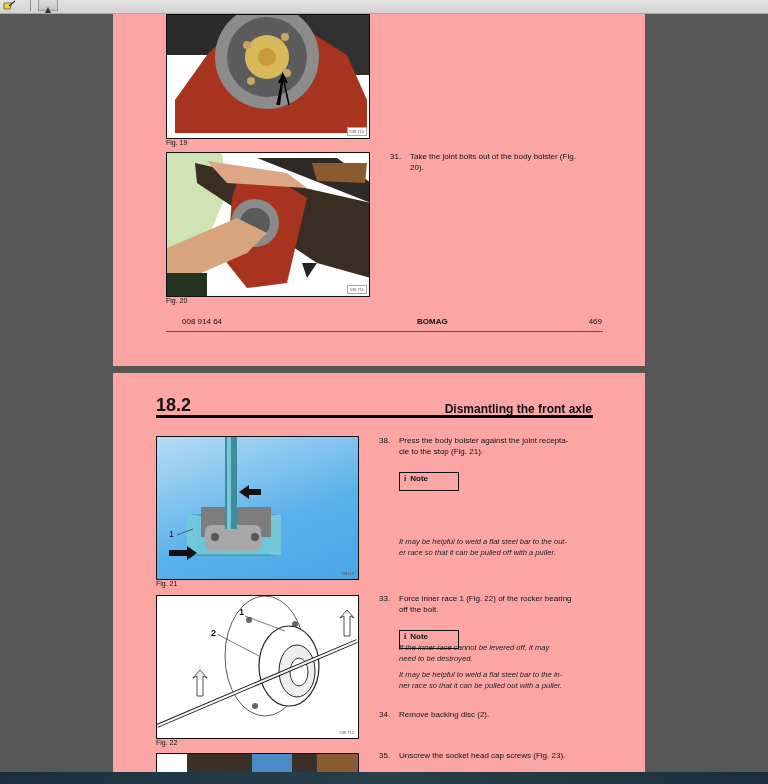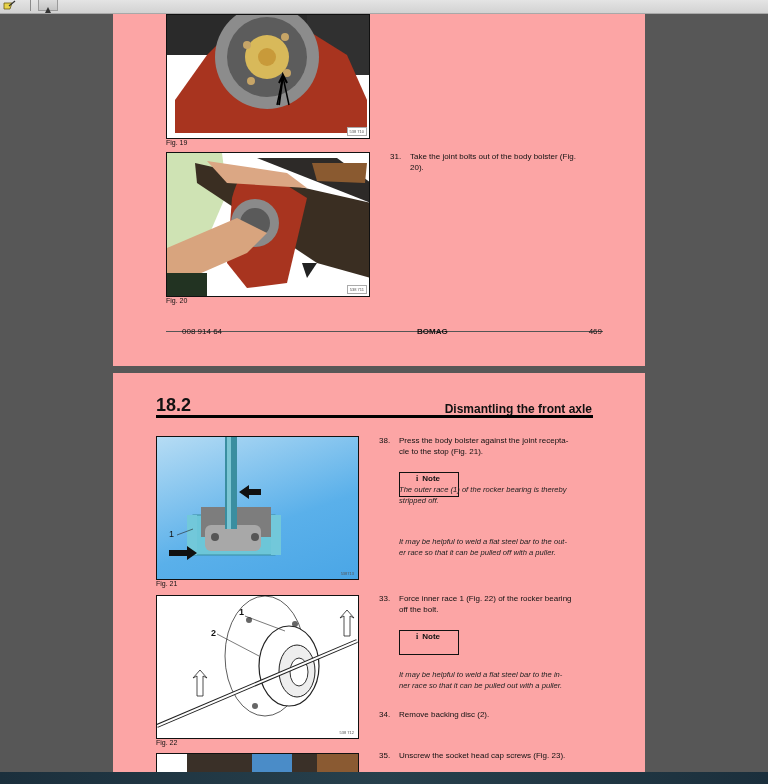--- a/index.html
+++ b/index.html
@@ -11,25 +11,25 @@
   .tb-btn { left:38px; width:20px; height:11px; background:linear-gradient(#dcdcdc,#c4c4c4); border:1px solid #9a9a9a; border-top:none; box-sizing:border-box; }
   .page { position:absolute; background:#fca5a5; left:113px; width:532px; }
   .page1 { top:14px; height:352px; }
   .page2 { top:373px; height:411px; }
   .fig { position:absolute; border:1px solid #111; box-sizing:border-box; overflow:hidden; }
   .fig-tag { position:absolute; right:2px; bottom:2px; font-size:4px; color:#555; background:#fff; border:1px solid #aaa; padding:1px 2px; }
   .caption { position:absolute; font-size:7px; color:#111; }
   .step { position:absolute; font-size:8px; color:#111; line-height:11px; }
   .step .num { position:absolute; left:0; top:0; }
   .step .txt { position:absolute; left:20px; top:0; }
-  .note-box { position:absolute; border:1px solid #111; font-size:8px; font-weight:bold; color:#111; height:25px; line-height:11px; padding-left:16px; box-sizing:border-box; }
+  .note-box { position:absolute; border:1px solid #111; font-size:8px; font-weight:bold; color:#111; height:19px; line-height:11px; padding-left:4px; box-sizing:border-box; }
   .note-box .i { font-family:"Liberation Serif", serif; font-weight:bold; margin-right:4px; }
   .note-text { position:absolute; font-size:7.6px; font-style:italic; color:#222; line-height:11px; }
   .footer-rule { position:absolute; left:53px; width:437px; top:317px; height:1px; background:#555; }
-  .footer { position:absolute; top:313px; font-size:8px; color:#111;padding-left:16px; }
+  .footer { position:absolute; top:303px; font-size:8px; color:#111;padding-left:16px; }
   .sec-num { position:absolute; left:43px; top:22px; font-size:18px; font-weight:bold; color:#111; }
   .sec-title { position:absolute; right:53px; top:29px; font-size:12px; font-weight:bold; color:#111; }
   .sec-rule { position:absolute; left:43px; top:42px; width:437px; height:3px; background:#000; }
   .taskbar { position:absolute; left:0; top:772px; width:768px; height:12px; background:linear-gradient(90deg,#1b2f3c,#27404c 50%,#1b2f3c); }
 </style>
 </head>
 <body>
 
 <div class="toolbar">
   <svg class="tb-icon tb-sign" viewBox="0 0 16 11">
@@ -156,39 +156,39 @@
   <div class="step" style="left:266px;top:62px;width:230px;">
     <span class="num">38.</span>
     <span class="txt">
       <span>Press the body bolster against the joint recepta-</span><br>
       <span>cle to the stop (Fig. 21).</span>
     </span>
   </div>
   <div class="note-box" style="left:286px;top:99px;width:60px;">
     <span class="i">i</span><span>Note</span>
   </div>
-  <div class="note-text" style="left:286px;top:111px;width:210px;">
-    <span>The outer race (1) of the rocker bearing is thereby</span><br>
-    <span>stripped off.</span>
-  </div>
   <div class="note-text" style="left:286px;top:163px;width:210px;">
     <span>It may be helpful to weld a flat steel bar to the out-</span><br>
     <span>er race so that it can be pulled off with a puller.</span>
   </div>
 
   <div class="step" style="left:266px;top:220px;width:230px;">
     <span class="num">33.</span>
     <span class="txt">
       <span>Force inner race 1 (Fig. 22) of the rocker bearing</span><br>
       <span>off the bolt.</span>
     </span>
   </div>
   <div class="note-box" style="left:286px;top:257px;width:60px;">
     <span class="i">i</span><span>Note</span>
   </div>
+  <div class="note-text" style="left:286px;top:269px;width:210px;">
+    <span>If the inner race cannot be levered off, it may</span><br>
+    <span>need to be destroyed.</span>
+  </div>
   <div class="note-text" style="left:286px;top:296px;width:210px;">
     <span>It may be helpful to weld a flat steel bar to the in-</span><br>
     <span>ner race so that it can be pulled out with a puller.</span>
   </div>
 
   <div class="step" style="left:266px;top:336px;width:230px;">
     <span class="num">34.</span>
     <span class="txt">Remove backing disc (2).</span>
   </div>
 

